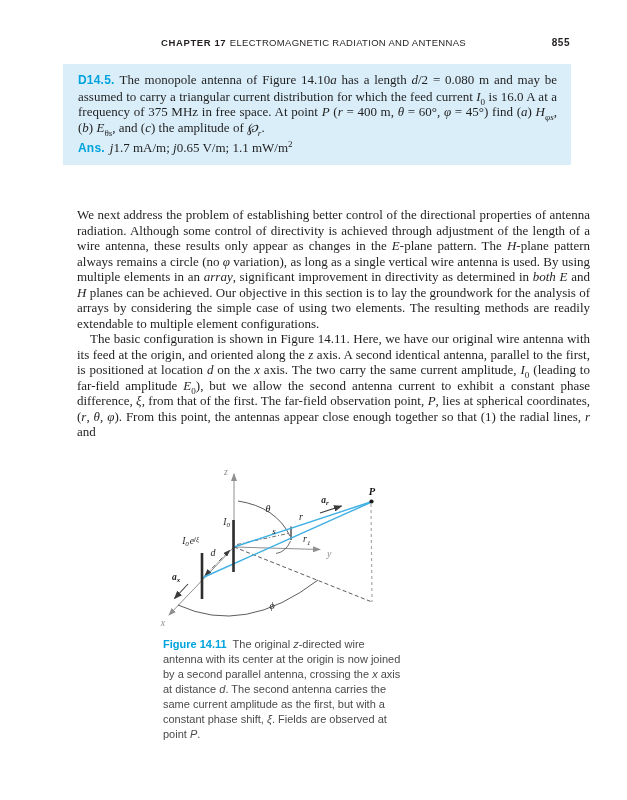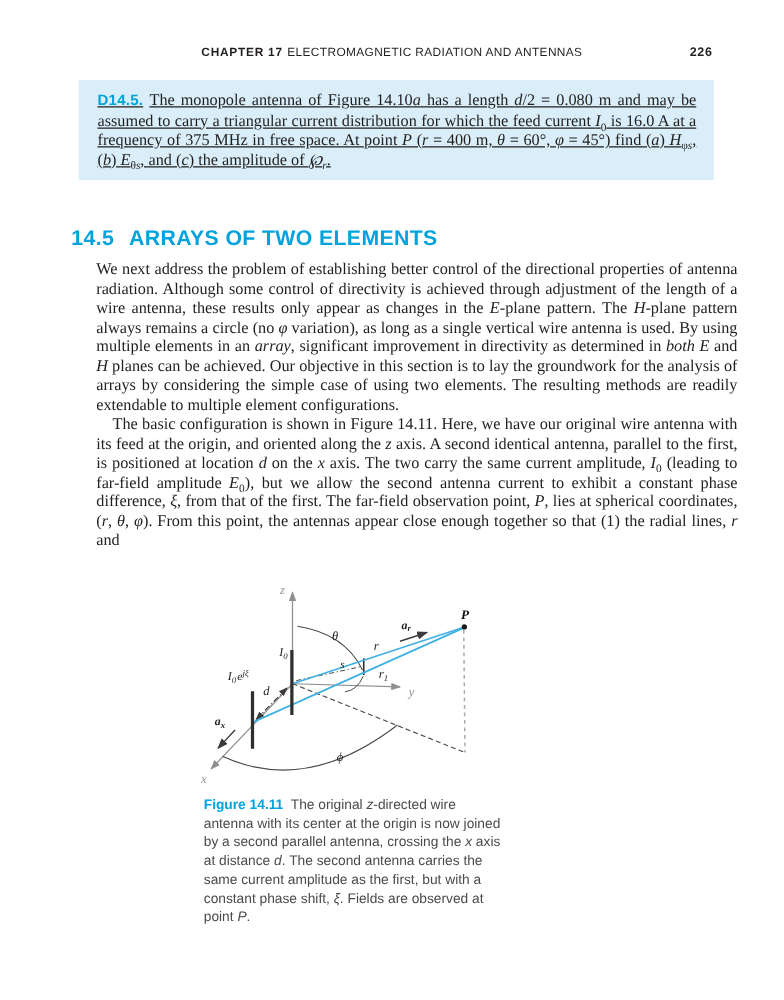--- a/index.html
+++ b/index.html
@@ -10,21 +10,21 @@
   .page-header{position:absolute;top:37px;left:57px;width:513px;height:14px;
                font-family:"Liberation Sans",sans-serif;font-size:9.5px;color:#231f20;}
   .header-center{position:absolute;left:0;right:0;text-align:center;white-space:nowrap;}
   .chapter-label{font-weight:bold;letter-spacing:0.6px;}
   .chapter-title{letter-spacing:0.3px;margin-left:1px;}
   .page-number{position:absolute;right:0;top:0;font-weight:bold;font-size:10px;letter-spacing:0.5px;}
 
   
   .problem-box{position:absolute;top:64px;left:63px;width:508px;box-sizing:border-box;
                background:#daeef9;padding:8px 14px 8px 15px;}
-  .box-body{margin:0;font-size:13px;line-height:15.6px;text-align:justify;text-decoration:underline;}
+  .box-body{margin:0;font-size:13px;line-height:15.6px;text-align:justify;}
   .box-ans{margin:5px 0 0 0;font-size:13px;line-height:15.6px;}
   .box-label{font-family:"Liberation Sans",sans-serif;font-weight:bold;font-size:12px;
              color:#00a3dd;letter-spacing:0.2px;padding-right:5px;}
   sub,sup{font-size:70%;line-height:0;}
   .pw{font-style:italic;font-family:"DejaVu Serif",serif;}
 
   
   .section-heading{position:absolute;top:181px;left:57px;margin:0;
                    font-family:"Liberation Sans",sans-serif;font-weight:bold;
                    font-size:17px;color:#00a3dd;letter-spacing:0.3px;white-space:nowrap;}
@@ -46,28 +46,28 @@
 </head>
 <body>
 
 <div class="page">
 
   <div class="page-header">
     <div class="header-center">
       <span class="chapter-label">CHAPTER 17</span>
       <span class="chapter-title">ELECTROMAGNETIC RADIATION AND ANTENNAS</span>
     </div>
-    <span class="page-number">226</span>
+    <span class="page-number">855</span>
   </div>
 
   <div class="problem-box">
     <p class="box-body"><span class="box-label">D14.5.</span><span>The monopole antenna of Figure 14.10<i>a</i> has a length <i>d</i>/2 = 0.080 m and may be assumed to carry a triangular current distribution for which the feed current <i>I</i><sub>0</sub> is 16.0 A at a frequency of 375 MHz in free space. At point <i>P</i> (<i>r</i> = 400 m, <i>θ</i> = 60°, <i>φ</i> = 45°) find (<i>a</i>) <i>H</i><sub>φ<i>s</i></sub>, (<i>b</i>) <i>E</i><sub>θ<i>s</i></sub>, and (<i>c</i>) the amplitude of <span class="pw">℘</span><sub><i>r</i></sub>.</span></p>
+    <p class="box-ans"><span class="box-label">Ans.</span><span><i>j</i>1.7 mA/m; <i>j</i>0.65 V/m; 1.1 mW/m<sup>2</sup></span></p>
   </div>
 
-  <h2 class="section-heading"><span class="section-number">14.5</span><span>ARRAYS OF TWO ELEMENTS</span></h2>
 
   <div class="body-text">
     <p>We next address the problem of establishing better control of the directional properties of antenna radiation. Although some control of directivity is achieved through adjustment of the length of a wire antenna, these results only appear as changes in the <i>E</i>-plane pattern. The <i>H</i>-plane pattern always remains a circle (no <i>φ</i> variation), as long as a single vertical wire antenna is used. By using multiple elements in an <i>array</i>, significant improvement in directivity as determined in <i>both E</i> and <i>H</i> planes can be achieved. Our objective in this section is to lay the groundwork for the analysis of arrays by considering the simple case of using two elements. The resulting methods are readily extendable to multiple element configurations.</p>
     <p class="indented">The basic configuration is shown in Figure 14.11. Here, we have our original wire antenna with its feed at the origin, and oriented along the <i>z</i> axis. A second identical antenna, parallel to the first, is positioned at location <i>d</i> on the <i>x</i> axis. The two carry the same current amplitude, <i>I</i><sub>0</sub> (leading to far-field amplitude <i>E</i><sub>0</sub>), but we allow the second antenna current to exhibit a constant phase difference, <i>ξ</i>, from that of the first. The far-field observation point, <i>P</i>, lies at spherical coordinates, (<i>r</i>, <i>θ</i>, <i>φ</i>). From this point, the antennas appear close enough together so that (1) the radial lines, <i>r</i> and</p>
   </div>
 
   <div class="figure-diagram">
     <svg width="345" height="182" viewBox="0 0 345 182">
       <defs>
         <marker id="ag" viewBox="0 0 8 6" refX="7" refY="3" markerWidth="8" markerHeight="6" orient="auto-start-reverse">

